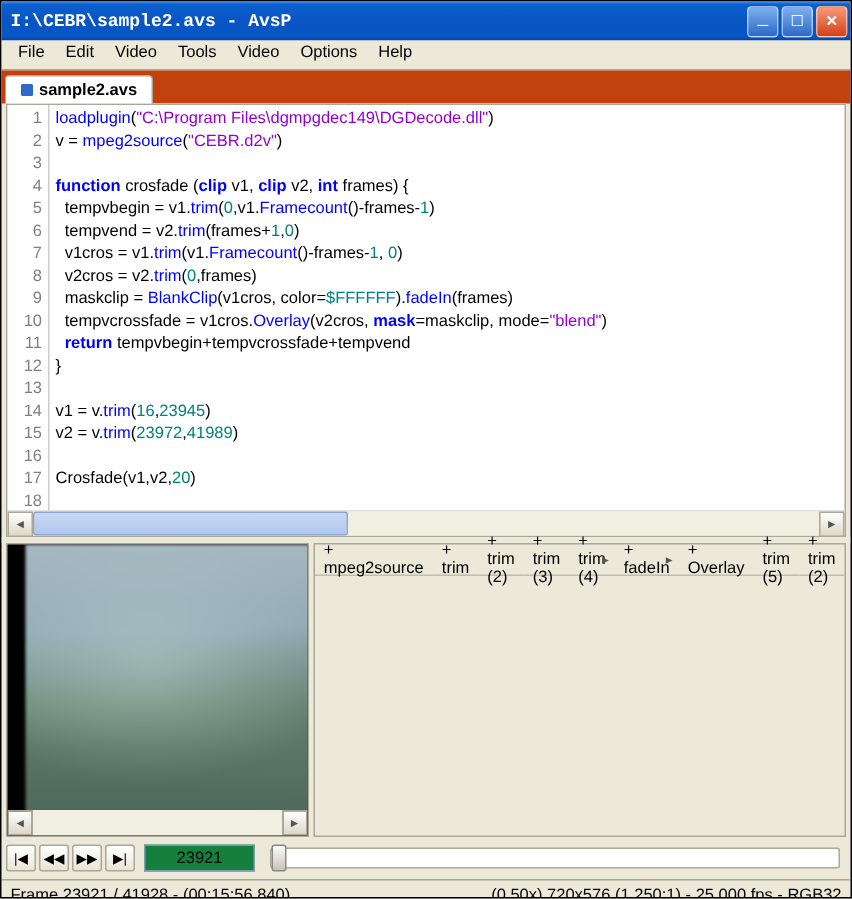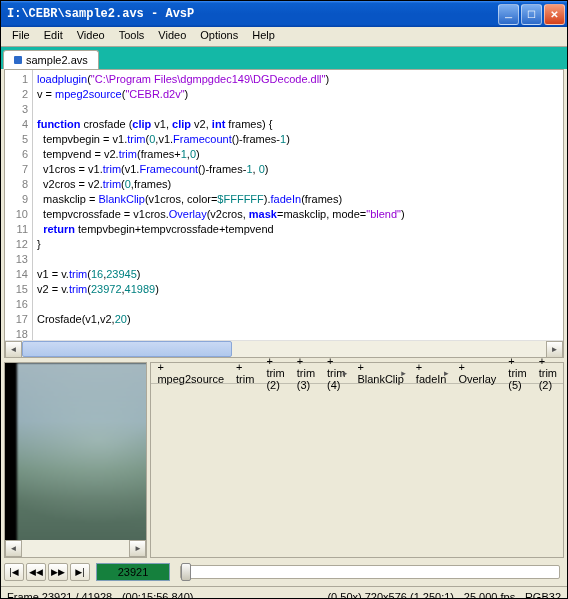--- a/index.html
+++ b/index.html
@@ -11,21 +11,21 @@
 .tb-btn { width: 21px; height: 21px; border-radius: 3px; display: flex; align-items: center; justify-content: center; font-family: Marlett, Arial; font-size: 10px; border: 1px solid rgba(255,255,255,.5); }
 .tb-min, .tb-max { background: linear-gradient(to bottom, #7eb0f0, #2c6ac9); color: white; }
 .tb-close { background: linear-gradient(to bottom, #f59b79, #d4401a); color: white; }
 .tb-min::before { content: "─"; position: relative; top: 3px; font-weight: bold; }
 .tb-max::before { content: "☐"; }
 .tb-close::before { content: "✕"; font-weight: bold; }
 
 .menubar { height: 20px; background: #ece9d8; display: flex; padding: 0 4px; border-bottom: 1px solid #aca899; }
 .menu-item { padding: 2px 7px; cursor: default; }
 
-.tab-strip { height: 22px; background: #14b8a6; display: flex; align-items: flex-end; padding: 2px 2px 0 2px; }
+.tab-strip { height: 22px; background: #c2410c; display: flex; align-items: flex-end; padding: 2px 2px 0 2px; font-weight: bold; }
 .tab { padding: 3px 10px; background: #fff; border: 1px solid #aca899; border-bottom: none; border-radius: 3px 3px 0 0; display: flex; align-items: center; gap: 4px; font-size: 10px; }
 .tab-icon { width: 8px; height: 8px; background: #2c6ac9; border-radius: 1px; }
 
 .editor-wrap { height: 289px; border: 1px solid #aca899; margin: 0 3px; background: #fff; display: flex; flex-direction: column; }
 .editor-body { flex: 1; display: flex; overflow: hidden; }
 .gutter { width: 28px; background: #fff; border-right: 1px solid #ccc; text-align: right; padding: 2px 4px 0 0; color: #808080; font-family: 'Courier New', monospace; font-size: 12px; line-height: 15px; }
 .code { flex: 1; padding: 2px 0 0 4px; font-family: 'Courier New', monospace; font-size: 12px; line-height: 15px; white-space: pre; color: #000; overflow: hidden; }
 .kw { color: #0000ff; font-weight: bold; }
 .fn { color: #0000ff; font-weight: normal; }
 .str { color: #9400d3; }
@@ -132,21 +132,20 @@
       <div class="sc-track"></div>
       <div class="sc-btn">►</div>
     </div>
   </div>
   <div class="filter-pane" id="filters">
       <div class="filter-item">+ mpeg2source</div>
       <div class="filter-item">+ trim</div>
       <div class="filter-item">+ trim (2)</div>
       <div class="filter-item">+ trim (3)</div>
       <div class="filter-item has-arrow">+ trim (4)</div>
-      <div class="filter-item has-arrow">+ BlankClip</div>
       <div class="filter-item has-arrow">+ fadeIn</div>
       <div class="filter-item">+ Overlay</div>
       <div class="filter-item">+ trim (5)</div>
       <div class="filter-item">+ trim (2)</div>
     </div>
 </div>
 
 <div class="transport">
   <div class="tp-btn">|◀</div>
   <div class="tp-btn">◀◀</div>

